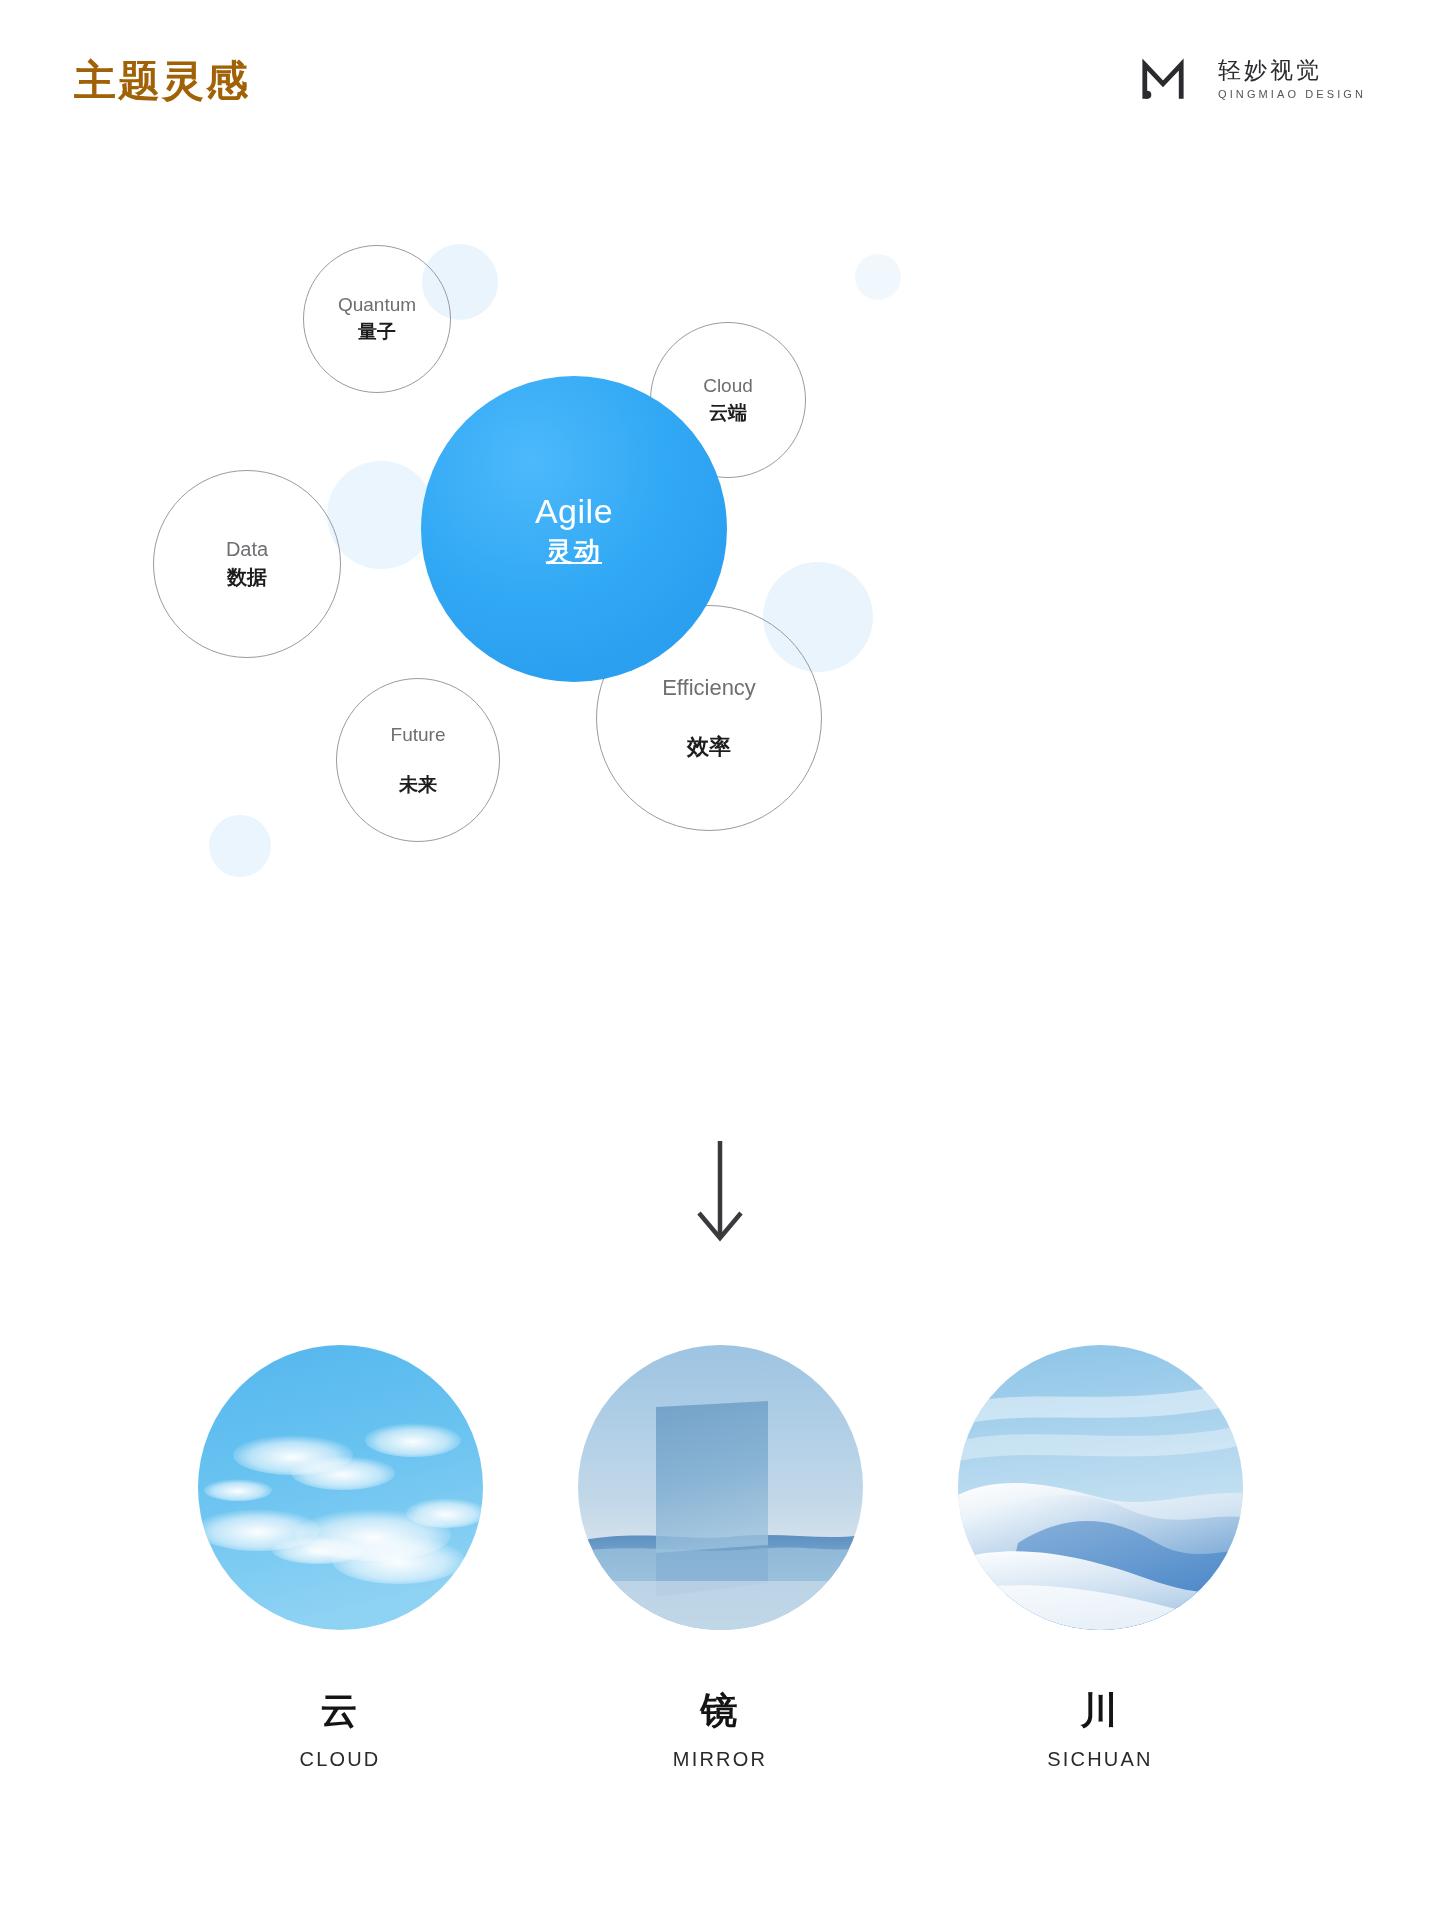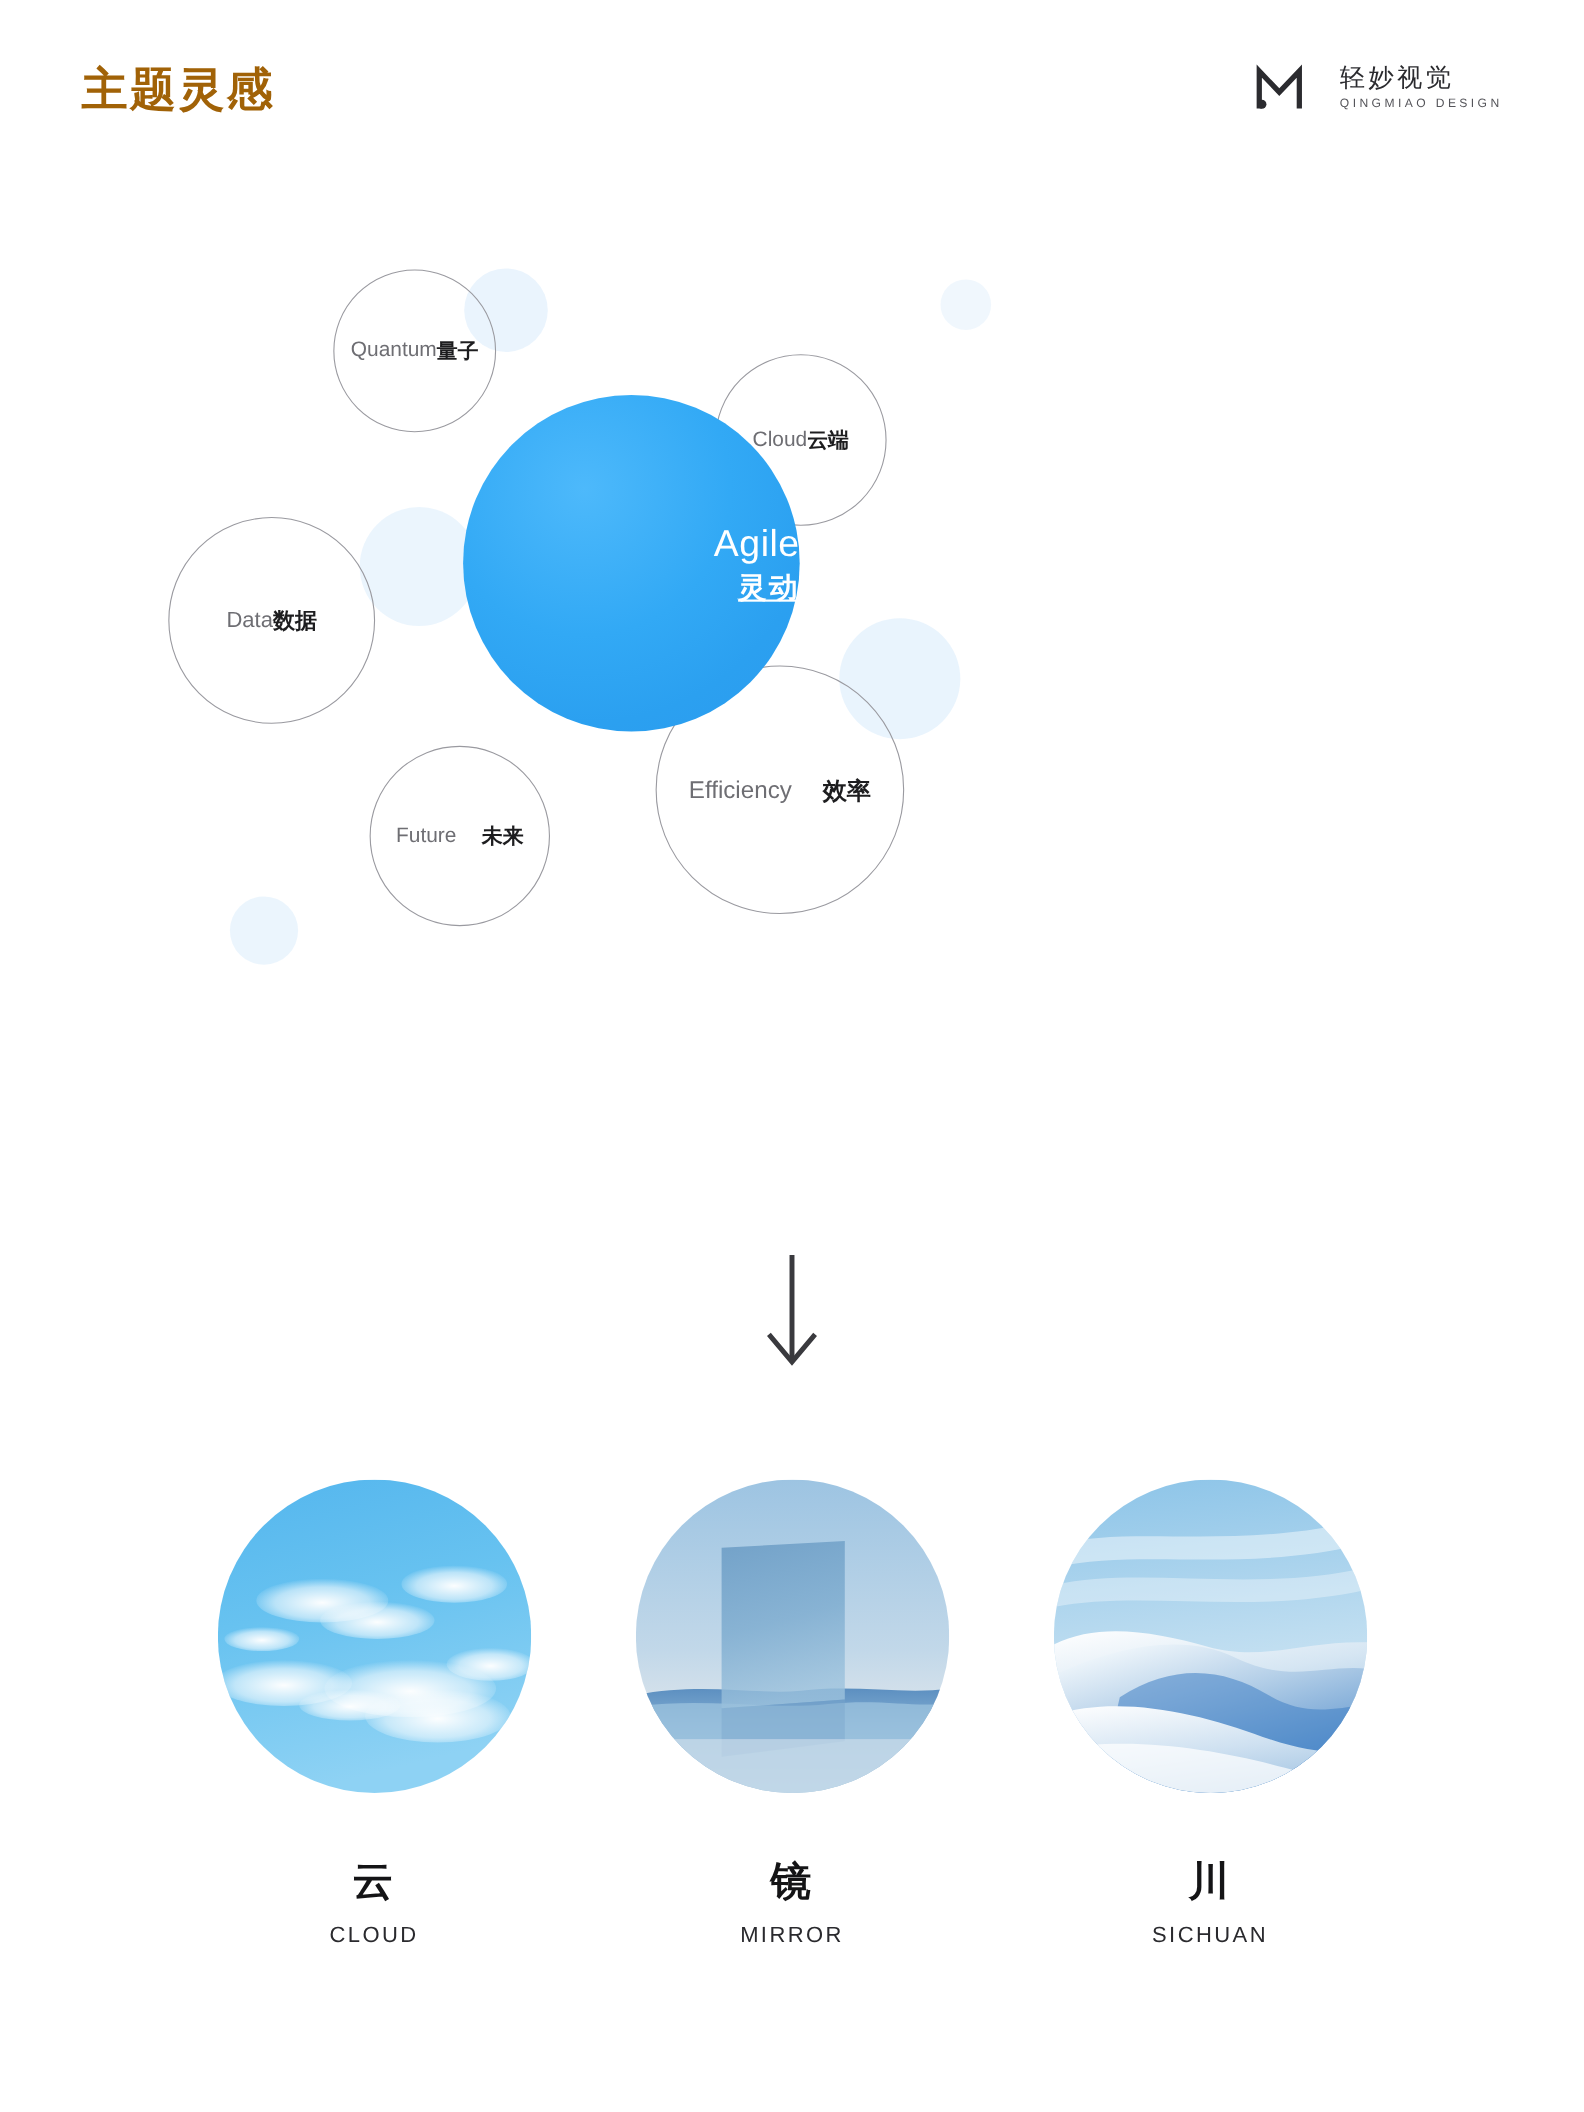--- a/index.html
+++ b/index.html
@@ -82,21 +82,21 @@
     background: #ddeefb;
     opacity: 0.62;
   }
   .bubble {
     position: absolute;
     border-radius: 50%;
     border: 1px solid #9a9aa0;
     box-sizing: border-box;
     background: transparent;
     display: flex;
-    flex-direction: row;
+    flex-direction: column;
     align-items: center;
     justify-content: center;
   }
   .bubble .en {
     color: #6e6e73;
     font-weight: 400;
     line-height: 1.25;
   }
   .bubble .cn {
     color: #1d1d1f;
@@ -222,21 +222,21 @@
       <span class="cn" style="font-size: 20px;">数据</span>
     </div>
     <div class="bubble" style="width: 226px; height: 226px; left: 596px; top: 455px; gap: 28px;">
       <span class="en" style="font-size: 22px;">Efficiency</span>
       <span class="cn" style="font-size: 22px;">效率</span>
     </div>
     <div class="bubble" style="width: 164px; height: 164px; left: 336px; top: 528px; gap: 23px;">
       <span class="en" style="font-size: 19px;">Future</span>
       <span class="cn" style="font-size: 19px;">未来</span>
     </div>
-    <div class="bubble-core" style="width: 306px; height: 306px; left: 421px; top: 209px; align-items: flex-end;">
+    <div class="bubble-core" style="width: 306px; height: 306px; left: 421px; top: 226px;">
       <span class="en">Agile</span>
       <span class="cn">灵动</span>
     </div>
   </div>
 
 <div class="flow-arrow">
   <span>
     <svg width="56" height="112" viewBox="0 0 56 112" aria-hidden="true">
       <path d="M28 4 L28 100" stroke="#3a3a3e" stroke-width="4.5" fill="none" stroke-linecap="butt"></path>
       <path d="M7 76 L28 101 L49 76" stroke="#3a3a3e" stroke-width="4.5" fill="none" stroke-linecap="butt" stroke-linejoin="miter"></path>

